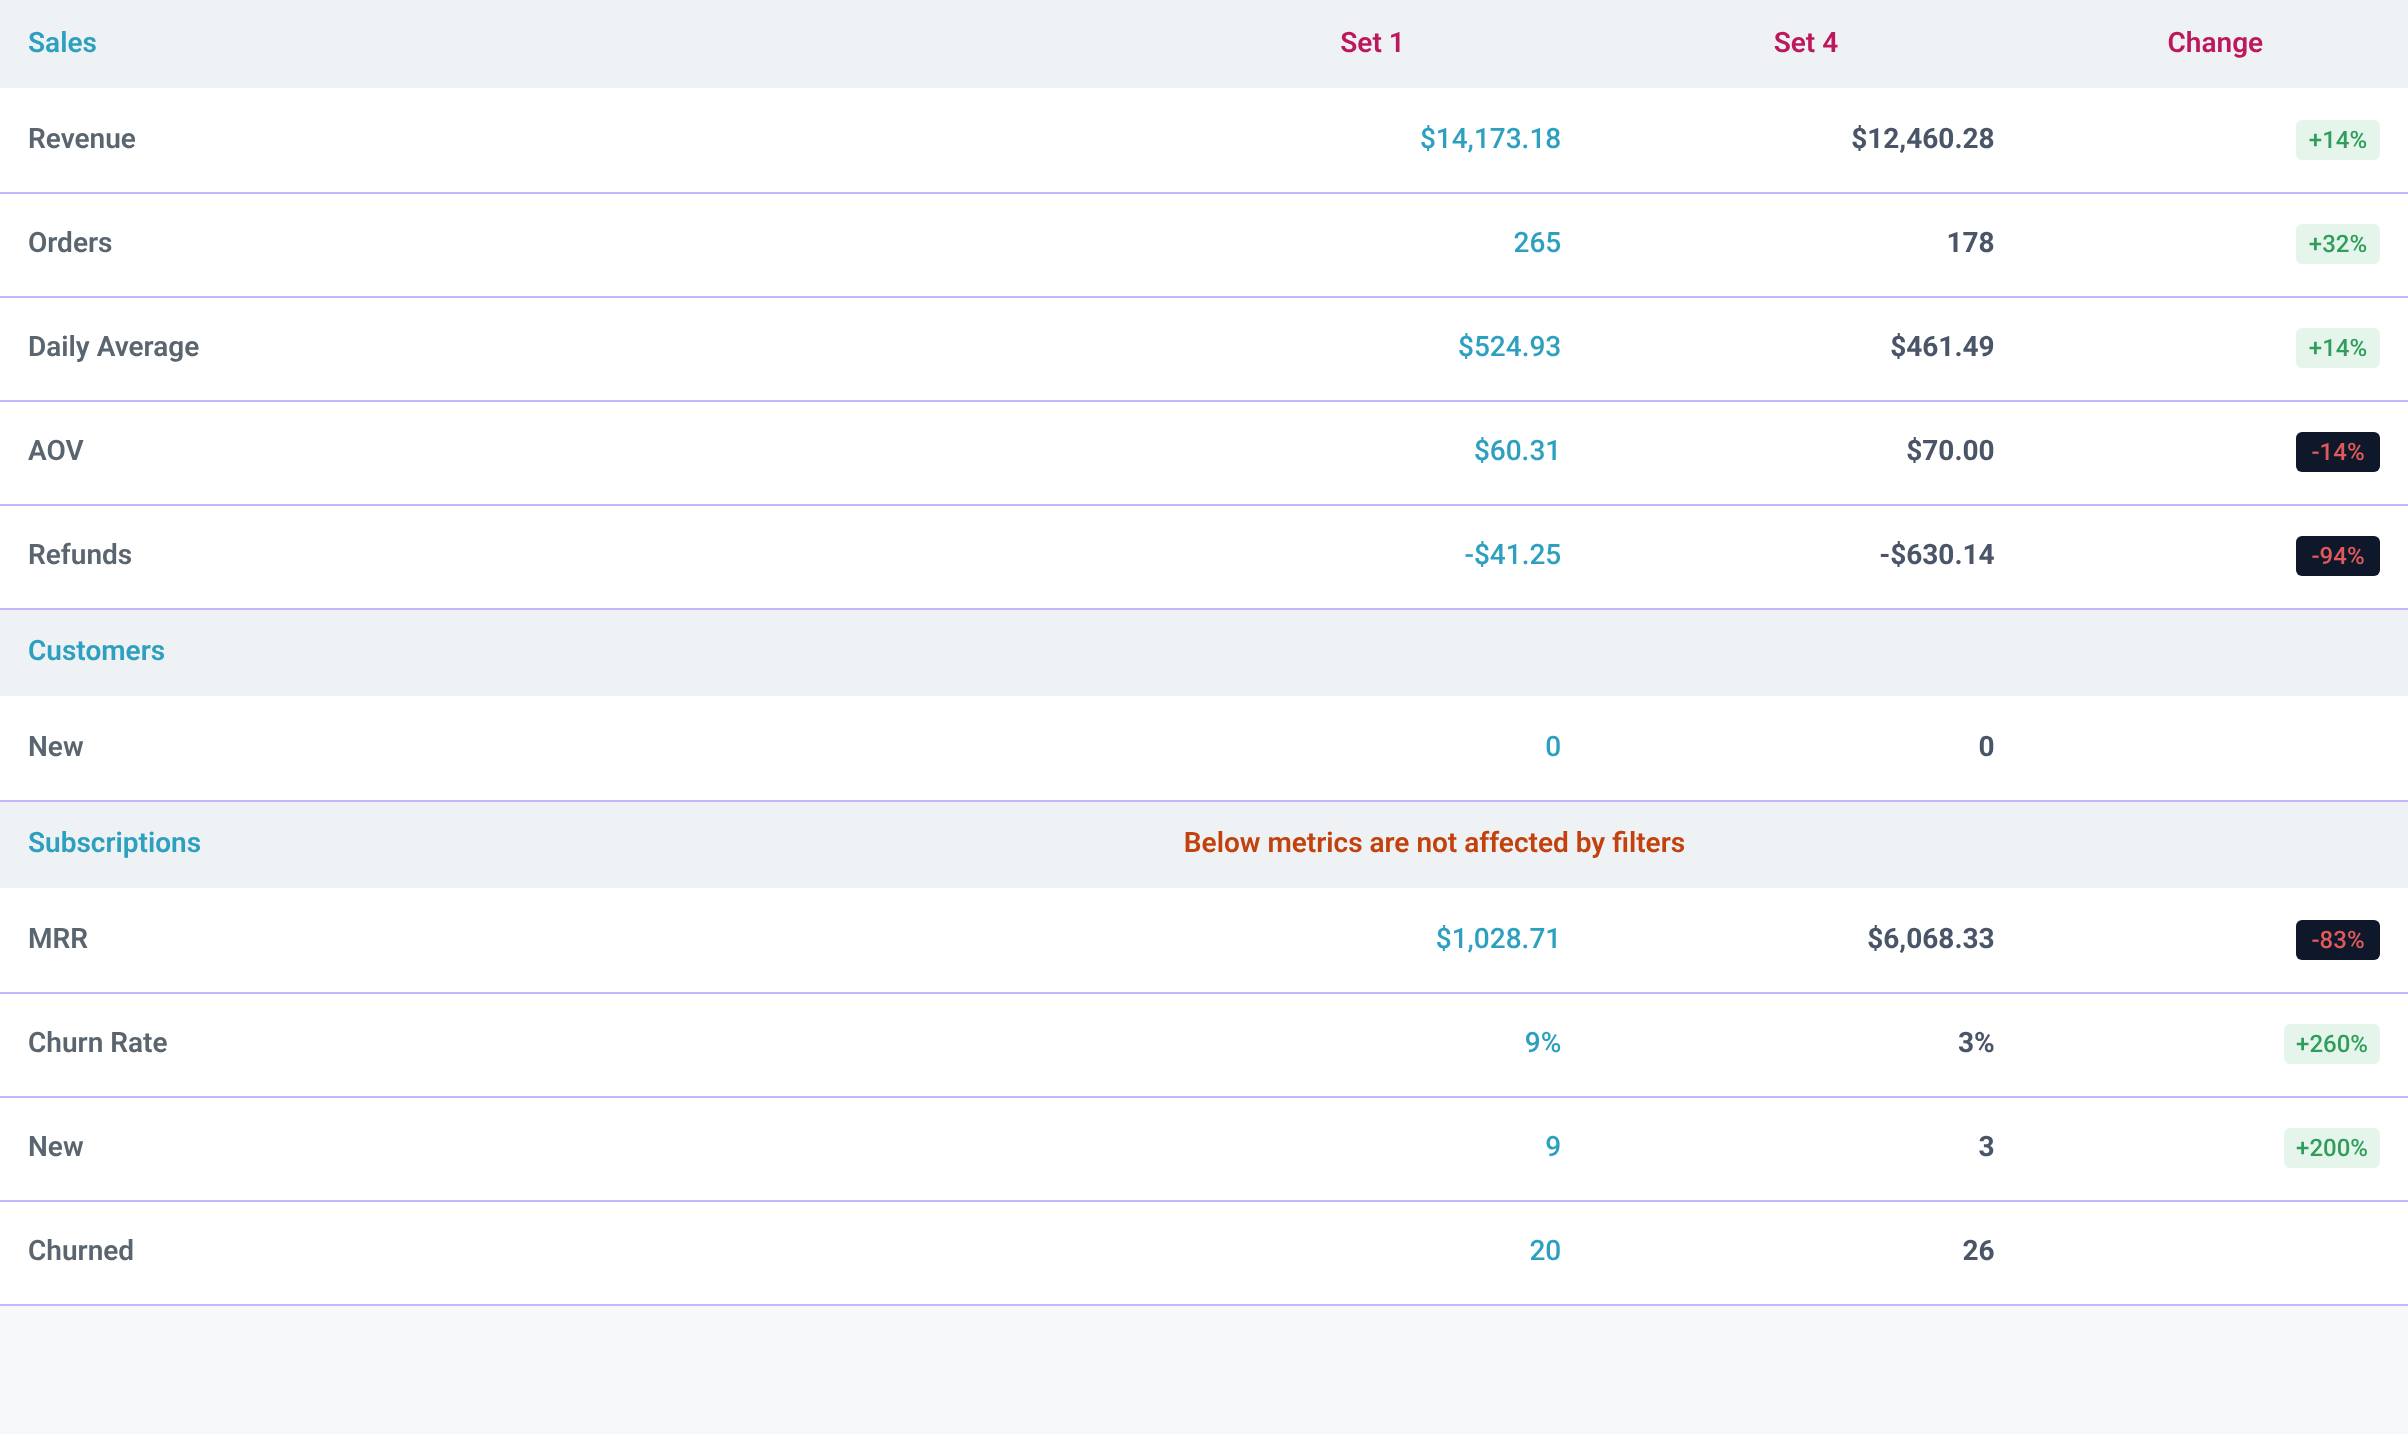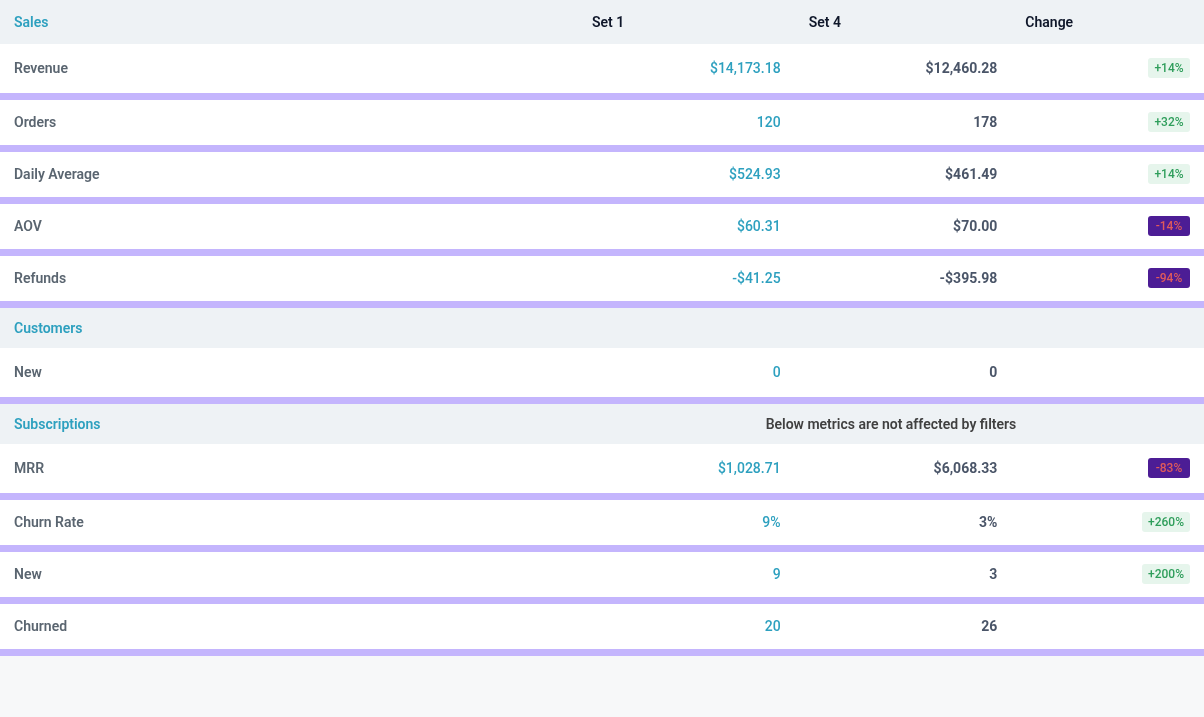--- a/index.html
+++ b/index.html
@@ -22,32 +22,32 @@
   .section-header td {
     padding: 12px 14px;
     font-size: 14px;
     font-weight: 600;
   }
   .section-title {
     color: #2da0bf;
     font-weight: 600;
   }
   .col-label {
-    color: #0f172a;
+    color: #be185d;
     font-weight: 500;
+    text-align: center;
+  }
+  .note {
+    color: #c2410c;
+    font-weight: 500;
+    font-size: 13px;
     text-align: left;
   }
-  .note {
-    color: #404040;
-    font-weight: 500;
-    font-size: 13px;
-    text-align: center;
-  }
   .row {
-    border-bottom: 7px solid #c4b5fd;
+    border-bottom: 1px solid #c4b5fd;
   }
   .row td {
     height: 52px;
     padding: 0 14px;
     vertical-align: middle;
     font-size: 14px;
   }
   .metric-name {
     color: #5a6570;
     font-weight: 600;
@@ -80,21 +80,21 @@
     border-radius: 3px;
     font-size: 12px;
     font-weight: 500;
     text-align: center;
   }
   .badge-pos {
     background: #e6f5ec;
     color: #2f9e5b;
   }
   .badge-neg {
-    background: #4c1d95;
+    background: #0f172a;
     color: #e05a5a;
   }
 </style>
 </head>
 <body>
 
 <table class="table">
 
   <tbody>
       <tr class="section-header">
@@ -104,40 +104,40 @@
     <td class="col-label">Change</td>
   </tr>
   <tr class="row">
     <td class="metric-name">Revenue</td>
     <td class="set1">$14,173.18</td>
     <td class="set2">$12,460.28</td>
     <td class="change-cell"><span class="badge badge-pos">+14%</span></td>
   </tr>
   <tr class="row">
     <td class="metric-name">Orders</td>
-    <td class="set1">120</td>
+    <td class="set1">265</td>
     <td class="set2">178</td>
     <td class="change-cell"><span class="badge badge-pos">+32%</span></td>
   </tr>
   <tr class="row">
     <td class="metric-name">Daily Average</td>
     <td class="set1">$524.93</td>
     <td class="set2">$461.49</td>
     <td class="change-cell"><span class="badge badge-pos">+14%</span></td>
   </tr>
   <tr class="row">
     <td class="metric-name">AOV</td>
     <td class="set1">$60.31</td>
     <td class="set2">$70.00</td>
     <td class="change-cell"><span class="badge badge-neg">-14%</span></td>
   </tr>
   <tr class="row">
     <td class="metric-name">Refunds</td>
     <td class="set1">-$41.25</td>
-    <td class="set2">-$395.98</td>
+    <td class="set2">-$630.14</td>
     <td class="change-cell"><span class="badge badge-neg">-94%</span></td>
   </tr>
 
   <tr class="section-header">
     <td class="section-title" colspan="4">Customers</td>
   </tr>
   <tr class="row">
     <td class="metric-name">New</td>
     <td class="set1">0</td>
     <td class="set2">0</td>

